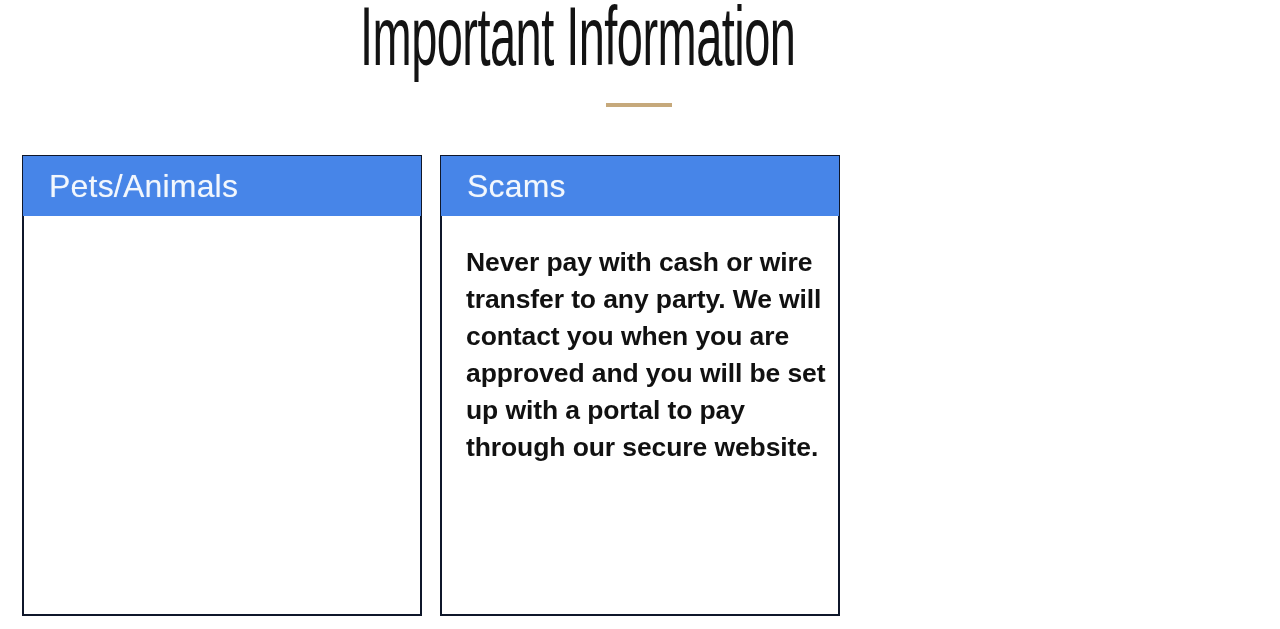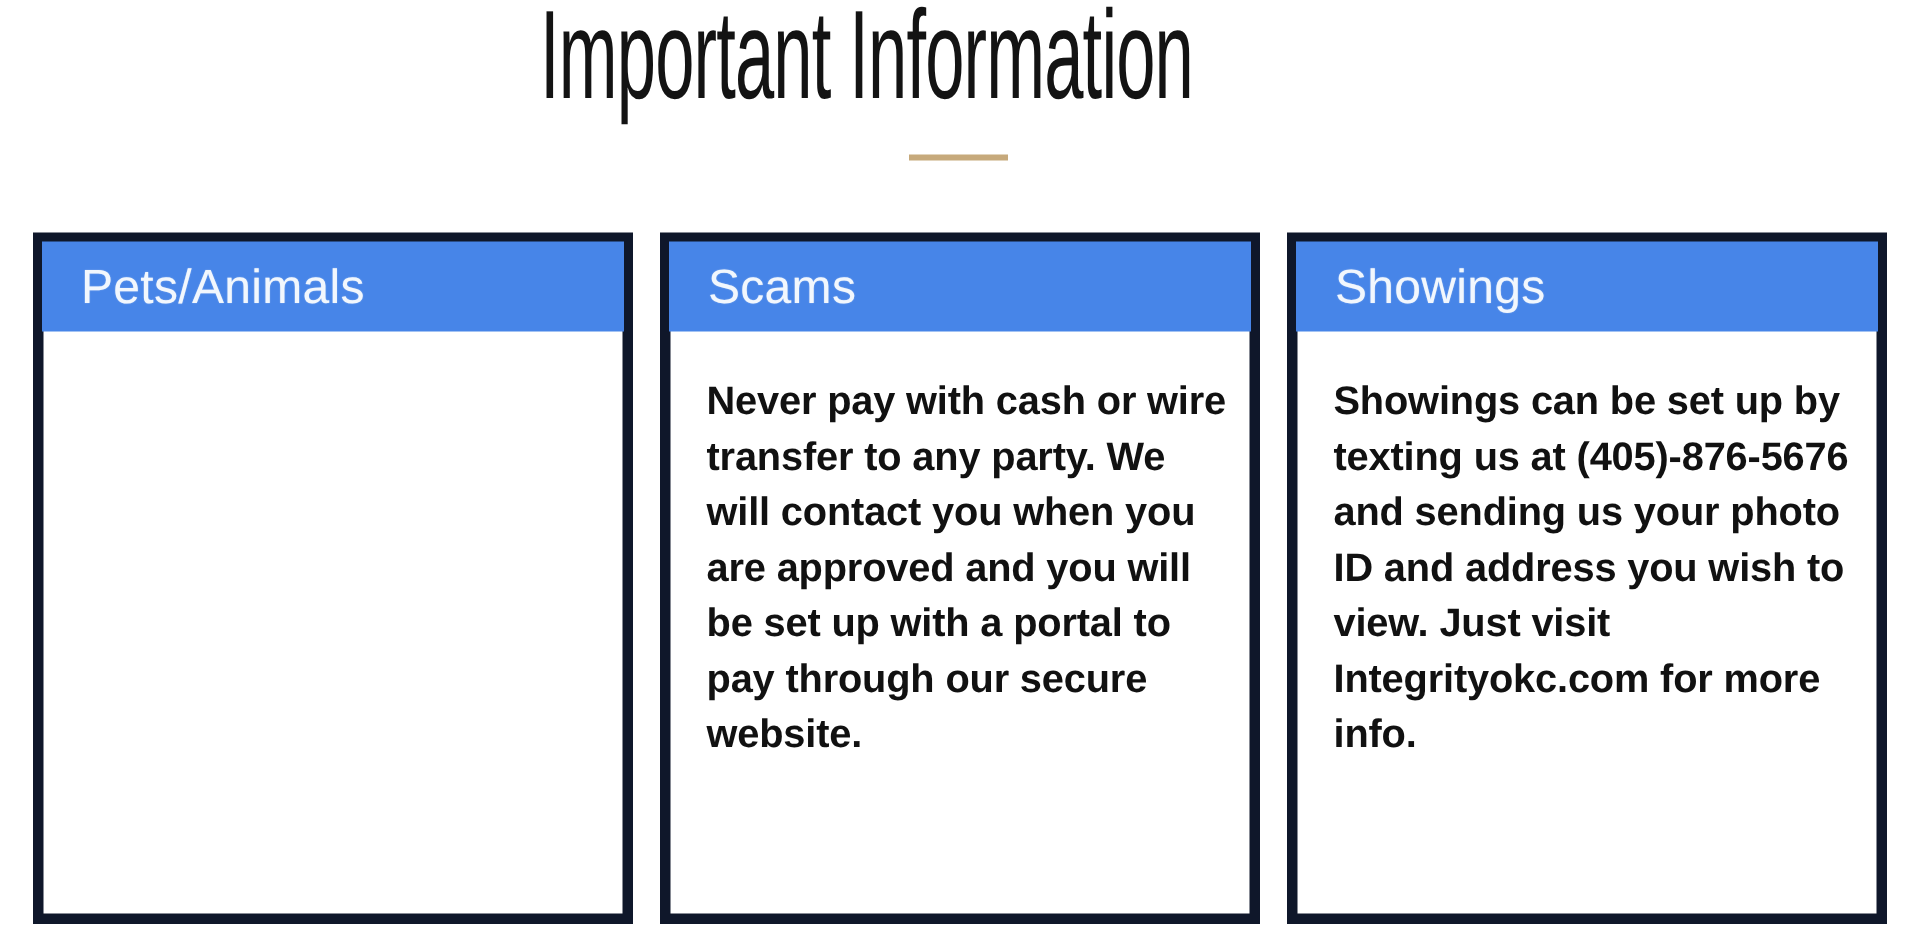--- a/index.html
+++ b/index.html
@@ -58,21 +58,21 @@
     top: 155px;
     left: 22px;
     width: 1237px;
     display: flex;
     gap: 18px;
   }
   .card {
     width: 400px;
     box-sizing: border-box;
     background: #ffffff;
-    border: 7px solid #0f172a;
+    border: 2px solid #0f172a;
     display: flex;
     flex-direction: column;
     height: 461px;
   }
   .card-header {
     background: #4785e8;
     height: 60px;
     flex: 0 0 60px;
     display: flex;
     align-items: center;
@@ -125,23 +125,15 @@
 
     <div class="card">
       <div class="card-header">
         <span class="card-header-title">Scams</span>
       </div>
       <div class="card-body">
         <div class="card-text">Never pay with cash or wire transfer to any party.  We will contact you when you are approved and you will be set up with a portal to pay through our secure website.</div>
       </div>
     </div>
 
-    <div class="card">
-      <div class="card-header">
-        <span class="card-header-title">Showings</span>
-      </div>
-      <div class="card-body">
-        <div class="card-text">Showings can be set up by texting us at (405)-876-5676 and sending us your photo ID and address you wish to view.  Just visit Integrityokc.com for more info.</div>
-      </div>
-    </div>
 
   </div>
 </div>
 
 </body></html>

